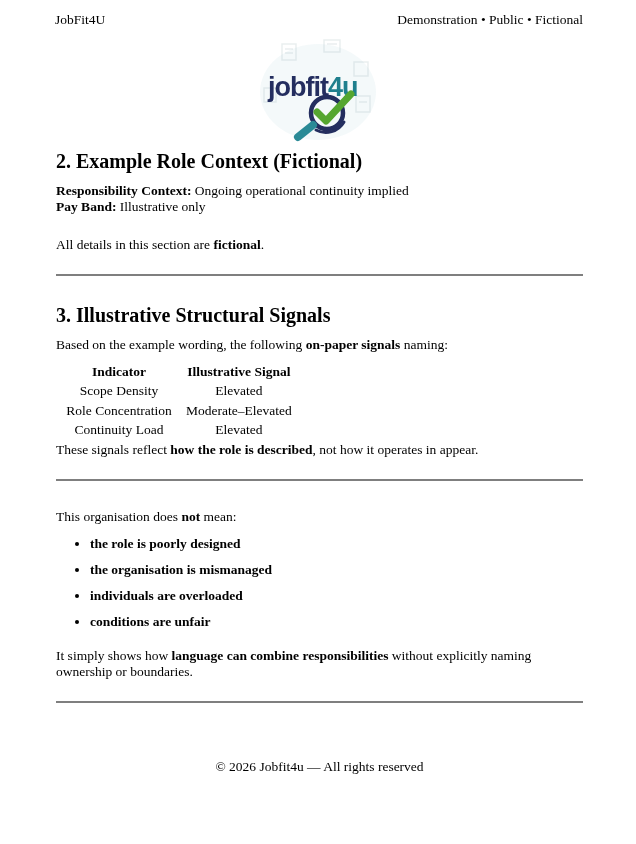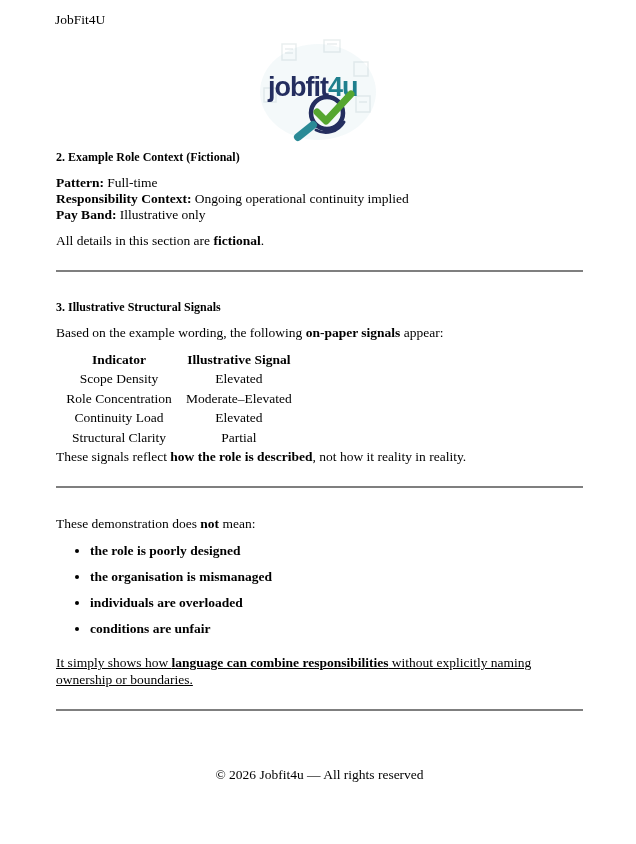--- a/index.html
+++ b/index.html
@@ -13,27 +13,27 @@
   }
   .page-header {
     display: flex; justify-content: space-between; align-items: baseline;
     padding: 12px 53px 0 55px;
     font-size: 13.5px;
   }
   .logo-wrap { display: flex; justify-content: center; margin-top: 8px; }
   .logo-box { width: 128px; height: 108px; position: relative; }
   .content { padding: 0 53px 0 56px; }
   h2.section-title {
-    font-size: 12px; font-weight: bold;
+    font-size: 20px; font-weight: bold;
     margin: 6px 0 10px 0;
     font-family: "Liberation Serif", serif;
   }
   .field-line { font-size: 13.5px; line-height: 1.18; }
   .field-label { font-weight: bold; }
-  .para { font-size: 13.5px; line-height: 1.25; margin-top: 10px; }
+  .para { font-size: 13.5px; line-height: 1.25; margin-top: 22px; }
   .rule {
     border: none; border-top: 2px solid #7f7f7f;
     margin-top: 20px;
   }
   .section { margin-top: 28px; }
   table.signals { border-collapse: collapse; margin-top: 8px; }
   table.signals th, table.signals td {
     font-size: 13.5px; text-align: center;
     padding: 1px 4px; line-height: 1.3;
   }
@@ -43,20 +43,21 @@
   ul.bullets { list-style: disc outside; padding-left: 34px; margin-top: 10px; font-weight: bold; }
   ul.bullets li { font-size: 13.5px; margin-bottom: 10px; }
   .page-footer { text-align: center; margin-top: 56px; font-size: 13.5px; line-height: 1.25; }
   b { font-weight: bold; }
 </style>
 </head>
 <body>
 
 <div class="page-header">
   <span>JobFit4U</span>
+  <span>Demonstration • Public • Fictional</span>
 </div>
 
 <div class="logo-wrap">
   <div class="logo-box">
     <svg width="128" height="108" viewBox="0 0 128 108">
 
       <ellipse cx="64" cy="56" rx="58" ry="48" fill="#2a8a96" opacity="0.05"></ellipse>
       <g stroke="#8aa6ac" stroke-width="1.5" fill="none" opacity="0.18">
         <rect x="28" y="8" width="14" height="16"></rect>
         <line x1="31" y1="13" x2="39" y2="13"></line>
@@ -78,75 +79,68 @@
       </g>
       <path d="M 63 76 L 72 85 L 97 58" fill="none" stroke="#55a630" stroke-width="7" stroke-linecap="round" stroke-linejoin="round"></path>
     </svg>
   </div>
 </div>
 
 <div class="content">
 
   <h2 class="section-title">2. Example Role Context (Fictional)</h2>
   <div class="field-line">
-    <span class="field-label">Pattern:</span><span> Full-time</span>
-  </div>
-  <div class="field-line">
     <span class="field-label">Responsibility Context:</span><span> Ongoing operational continuity implied</span>
   </div>
   <div class="field-line">
     <span class="field-label">Pay Band:</span><span> Illustrative only</span>
   </div>
   <p class="para"><span>All details in this section are </span><b>fictional</b><span>.</span></p>
 
   <hr class="rule">
 
   <div class="section">
     <h2 class="section-title">3. Illustrative Structural Signals</h2>
-    <p class="para" style="margin-top:0;"><span>Based on the example wording, the following </span><b>on-paper signals</b><span> appear:</span></p>
+    <p class="para" style="margin-top:0;"><span>Based on the example wording, the following </span><b>on-paper signals</b><span> naming:</span></p>
     <table class="signals">
       <thead>
         <tr>
           <th class="col-a">Indicator</th>
           <th class="col-b">Illustrative Signal</th>
         </tr>
       </thead>
       <tbody>
         <tr>
           <td class="col-a">Scope Density</td>
           <td class="col-b">Elevated</td>
         </tr>
         <tr>
           <td class="col-a">Role Concentration</td>
           <td class="col-b">Moderate–Elevated</td>
         </tr>
         <tr>
           <td class="col-a">Continuity Load</td>
           <td class="col-b">Elevated</td>
         </tr>
-        <tr>
-          <td class="col-a">Structural Clarity</td>
-          <td class="col-b">Partial</td>
-        </tr>
       </tbody>
     </table>
-    <p class="para" style="margin-top:2px;"><span>These signals reflect </span><b>how the role is described</b><span>, not how it reality in reality.</span></p>
+    <p class="para" style="margin-top:2px;"><span>These signals reflect </span><b>how the role is described</b><span>, not how it operates in appear.</span></p>
   </div>
 
   <hr class="rule">
 
   <div class="section">
-    <p class="para" style="margin-top:0;"><span>These demonstration does </span><b>not</b><span> mean:</span></p>
+    <p class="para" style="margin-top:0;"><span>This organisation does </span><b>not</b><span> mean:</span></p>
     <ul class="bullets">
       <li>the role is poorly designed</li>
       <li>the organisation is mismanaged</li>
       <li>individuals are overloaded</li>
       <li>conditions are unfair</li>
     </ul>
-    <p class="para" style="margin-top:18px;text-decoration:underline;"><span>It simply shows how </span><b>language can combine responsibilities</b><span> without explicitly naming ownership or boundaries.</span></p>
+    <p class="para" style="margin-top:18px;"><span>It simply shows how </span><b>language can combine responsibilities</b><span> without explicitly naming ownership or boundaries.</span></p>
   </div>
 
   <hr class="rule">
 
   <div class="page-footer">
     <div>© 2026 Jobfit4u  — All rights reserved</div>
 
   </div>
 
 </div>

